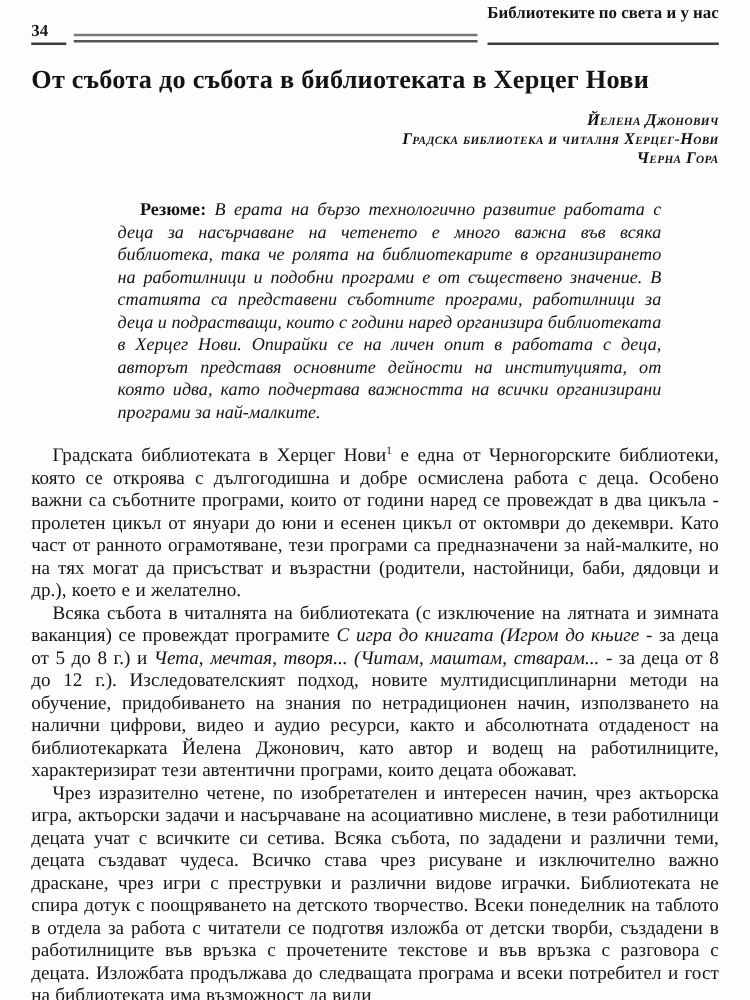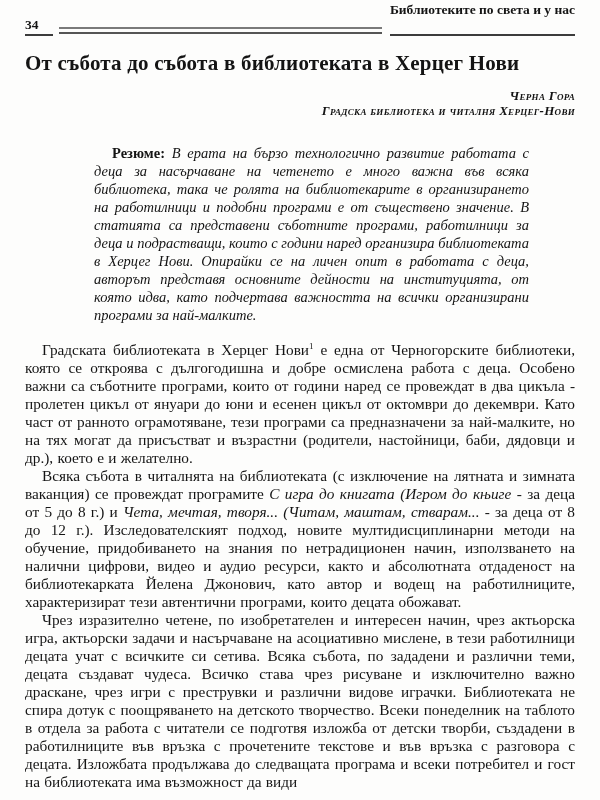--- a/index.html
+++ b/index.html
@@ -77,22 +77,23 @@
 
   <header class="running-head">
     <span class="pagenum">34</span>
     <span class="head-rule"></span>
     <span class="running-title">Библиотеките по света и у нас</span>
   </header>
 
   <h1 class="article-title">От събота до събота в библиотеката в Херцег Нови</h1>
 
   <div class="author-block">
+    <div>Йелена Джонович</div>
+    <div>Градска библиотека и читалня Херцег-Нови</div>
     <div>Черна Гора</div>
-    <div>Градска библиотека и читалня Херцег-Нови</div>
   </div>
 
   <div class="abstract">
     <p class="para"><b>Резюме:</b><i> В ерата на бързо технологично развитие работата с деца за насърчаване на четенето е много важна във всяка библиотека, така че ролята на библиотекарите в организирането на работилници и подобни програми е от съществено значение. В статията са представени съботните програми, работилници за деца и подрастващи, които с години наред организира библиотеката в Херцег Нови. Опирайки се на личен опит в работата с деца, авторът представя основните дейности на институцията, от която идва, като подчертава важността на всички организирани програми за най-малките.</i></p>
   </div>
 
   <div class="body-text">
     <p><span>Градската библиотеката в Херцег Нови</span><sup class="note">1</sup><span> е една от Черногорските библиотеки, която се откроява с дългогодишна и добре осмислена работа с деца. Особено важни са съботните програми, които от години наред се провеждат в два цикъла - пролетен цикъл от януари до юни и есенен цикъл от октомври до декември. Като част от ранното ограмотяване, тези програми са предназначени за най-малките, но на тях могат да присъстват и възрастни (родители, настойници, баби, дядовци и др.), което е и желателно.</span></p>
     <p><span>Всяка събота в читалнята на библиотеката (с изключение на лятната и зимната ваканция) се провеждат програмите </span><i>С игра до книгата (Игром до књиге</i><span> - за деца от 5 до 8 г.) и </span><i>Чета, мечтая, творя... (Читам, маштам, стварам...</i><span> - за деца от 8 до 12 г.). Изследователският подход, новите мултидисциплинарни методи на обучение, придобиването на знания по нетрадиционен начин, използването на налични цифрови, видео и аудио ресурси, както и абсолютната отдаденост на библиотекарката Йелена Джонович, като автор и водещ на работилниците, характеризират тези автентични програми, които децата обожават.</span></p>
     <p>Чрез изразително четене, по изобретателен и интересен начин, чрез актьорска игра, актьорски задачи и насърчаване на асоциативно мислене, в тези работилници децата учат с всичките си сетива. Всяка събота, по зададени и различни теми, децата създават чудеса. Всичко става чрез рисуване и изключително важно драскане, чрез игри с преструвки и различни видове играчки. Библиотеката не спира дотук с поощряването на детското творчество. Всеки понеделник на таблото в отдела за работа с читатели се подготвя изложба от детски творби, създадени в работилниците във връзка с прочетените текстове и във връзка с разговора с децата. Изложбата продължава до следващата програма и всеки потребител и гост на библиотеката има възможност да види</p>

